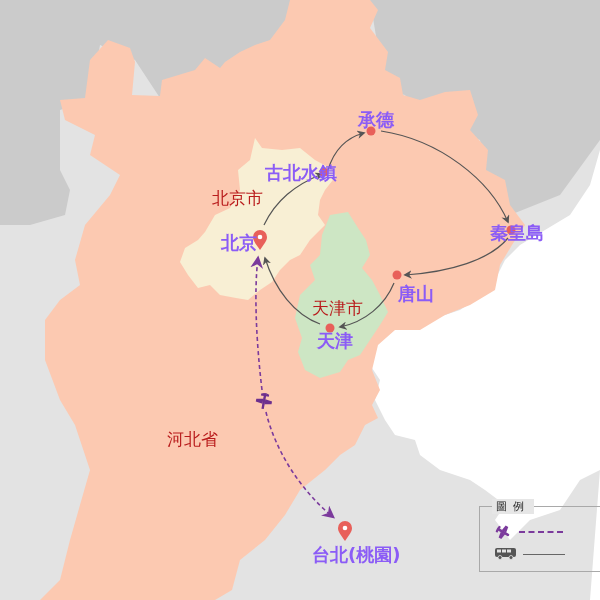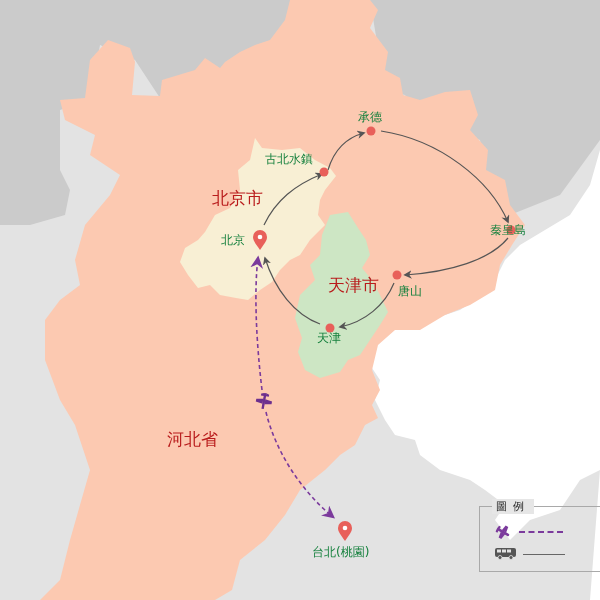--- a/index.html
+++ b/index.html
@@ -1,20 +1,20 @@
 <!DOCTYPE html>
 <html><head>
 <meta charset="utf-8">
 <style>
   html, body { margin: 0; padding: 0; }
   body { width: 600px; height: 600px; overflow: hidden; background: #ffffff; font-family: "DejaVu Sans", sans-serif; }
   .map { position: relative; width: 600px; height: 600px; }
   .map svg.base { position: absolute; left: 0; top: 0; }
   .label { position: absolute; white-space: nowrap; line-height: 1; }
-  .city { font-size: 12px; color: #15803d; font-weight: normal; }
+  .city { font-size: 18px; color: #8b5cf6; font-weight: bold; }
   .region { font-size: 17px; color: #b91c1c; }
   .legend { position: absolute; left: 479px; top: 506px; width: 95px; height: 64px; border: 1px solid #a9a9a9; padding-left: 48px; }
   .legend-title { position: absolute; left: 12px; top: -8px; background: #e6e6e6; padding: 0 4px; font-size: 11px; color: #222; letter-spacing: 6px; }
   .legend-row { position: absolute; left: 15px; display: flex; align-items: center; }
   .legend-row .line-dash { width: 44px; border-top: 2px dashed #7b3a9c; margin-left: 8px; }
   .legend-row .line-solid { width: 42px; border-top: 1.5px solid #666; margin-left: 6px; }
 </style>
 </head>
 <body>
 
@@ -70,25 +70,25 @@
       <path d="M0,10 C-4,4 -7,1 -7,-3 A7,7 0 1 1 7,-3 C7,1 4,4 0,10 Z" fill="#e8605a"></path>
       <circle cx="0" cy="-3" r="2.3" fill="#ffffff"></circle>
     </g>
     <g transform="translate(345,531)">
       <path d="M0,10 C-4,4 -7,1 -7,-3 A7,7 0 1 1 7,-3 C7,1 4,4 0,10 Z" fill="#e8605a"></path>
       <circle cx="0" cy="-3" r="2.3" fill="#ffffff"></circle>
     </g>
   </svg>
 
   <span class="label region" style="left:212px; top:190px;">北京市</span>
-  <span class="label region" style="left:312px; top:277px;margin-left:16px;">天津市</span>
+  <span class="label region" style="left:312px; top:300px;">天津市</span>
   <span class="label region" style="left:167px; top:431px;">河北省</span>
 
   <span class="label city" style="left:221px; top:234px;text-align:right;">北京</span>
-  <span class="label city" style="left:265px; top:153px;">古北水鎮</span>
+  <span class="label city" style="left:265px; top:164px;">古北水鎮</span>
   <span class="label city" style="left:358px; top:111px;">承德</span>
   <span class="label city" style="left:490px; top:224px;">秦皇島</span>
   <span class="label city" style="left:398px; top:285px;">唐山</span>
   <span class="label city" style="left:317px; top:332px;">天津</span>
   <span class="label city" style="left:312px; top:546px;">台北(桃園)</span>
 
   <div class="legend">
     <span class="legend-title">圖例</span>
     <div class="legend-row" style="top:17px;">
       <svg width="16" height="16" viewBox="-8 -8 16 16">

